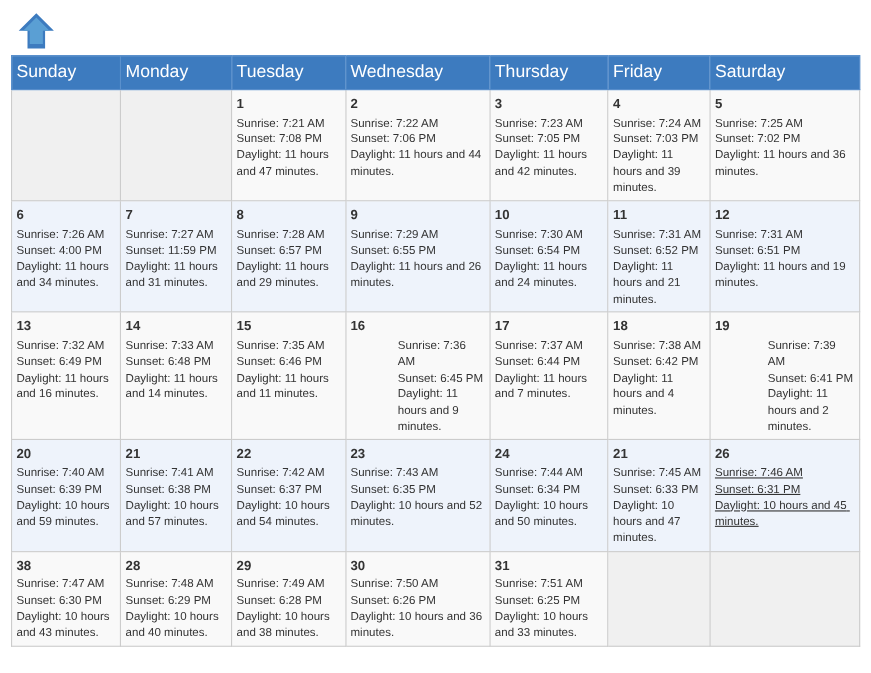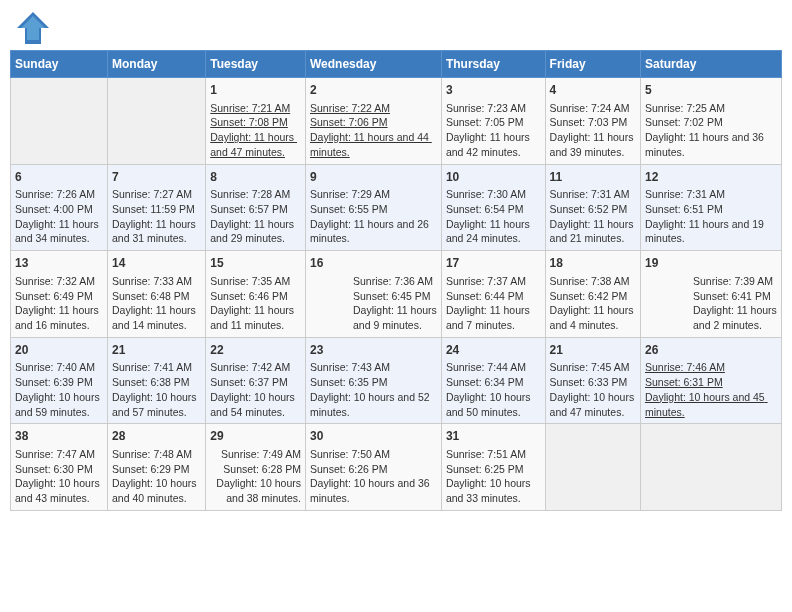--- a/index.html
+++ b/index.html
@@ -50,22 +50,22 @@
     table {
       width: 100%;
       border-collapse: collapse;
       font-size: 11px;
     }
     thead tr th {
       background-color: #3d7bbf;
       color: #fff;
       padding: 6px 4px;
       text-align: left;
-      font-size: 12px;
-      font-weight: bold;
+      font-size: 16px;
+      font-weight: normal;
       border: 1px solid #5a90cc;
     }
     tbody tr td {
       border: 1px solid #ccc;
       vertical-align: top;
       padding: 4px;
       min-height: 70px;
       color: #333;
       line-height: 1.4;
     }
@@ -120,27 +120,27 @@
         <th>Friday</th>
         <th>Saturday</th>
       </tr>
   </thead>
   <tbody>
   <tr>
         <td class="empty"></td>
         <td class="empty"></td>
         <td>
           <span class="day-num">1</span>
-          <div class="day-info" style="white-space: pre-wrap; text-decoration: underline;">Sunrise: 7:21 AM
+          <div class="day-info" style="white-space: pre-wrap;">Sunrise: 7:21 AM
 Sunset: 7:08 PM
 Daylight: 11 hours and 47 minutes.</div>
         </td>
         <td>
           <span class="day-num">2</span>
-          <div class="day-info" style="white-space: pre-wrap; text-decoration: underline;">Sunrise: 7:22 AM
+          <div class="day-info" style="white-space: pre-wrap;">Sunrise: 7:22 AM
 Sunset: 7:06 PM
 Daylight: 11 hours and 44 minutes.</div>
         </td>
         <td>
           <span class="day-num">3</span>
           <div class="day-info" style="white-space: pre-wrap;">Sunrise: 7:23 AM
 Sunset: 7:05 PM
 Daylight: 11 hours and 42 minutes.</div>
         </td>
         <td>
@@ -296,21 +296,21 @@
 Daylight: 10 hours and 43 minutes.</div>
         </td>
         <td>
           <span class="day-num">28</span>
           <div class="day-info" style="white-space: pre-wrap;">Sunrise: 7:48 AM
 Sunset: 6:29 PM
 Daylight: 10 hours and 40 minutes.</div>
         </td>
         <td>
           <span class="day-num">29</span>
-          <div class="day-info" style="white-space: pre-wrap; text-align: right;">Sunrise: 7:49 AM
+          <div class="day-info" style="white-space: pre-wrap;">Sunrise: 7:49 AM
 Sunset: 6:28 PM
 Daylight: 10 hours and 38 minutes.</div>
         </td>
         <td>
           <span class="day-num">30</span>
           <div class="day-info" style="white-space: pre-wrap;">Sunrise: 7:50 AM
 Sunset: 6:26 PM
 Daylight: 10 hours and 36 minutes.</div>
         </td>
         <td>

